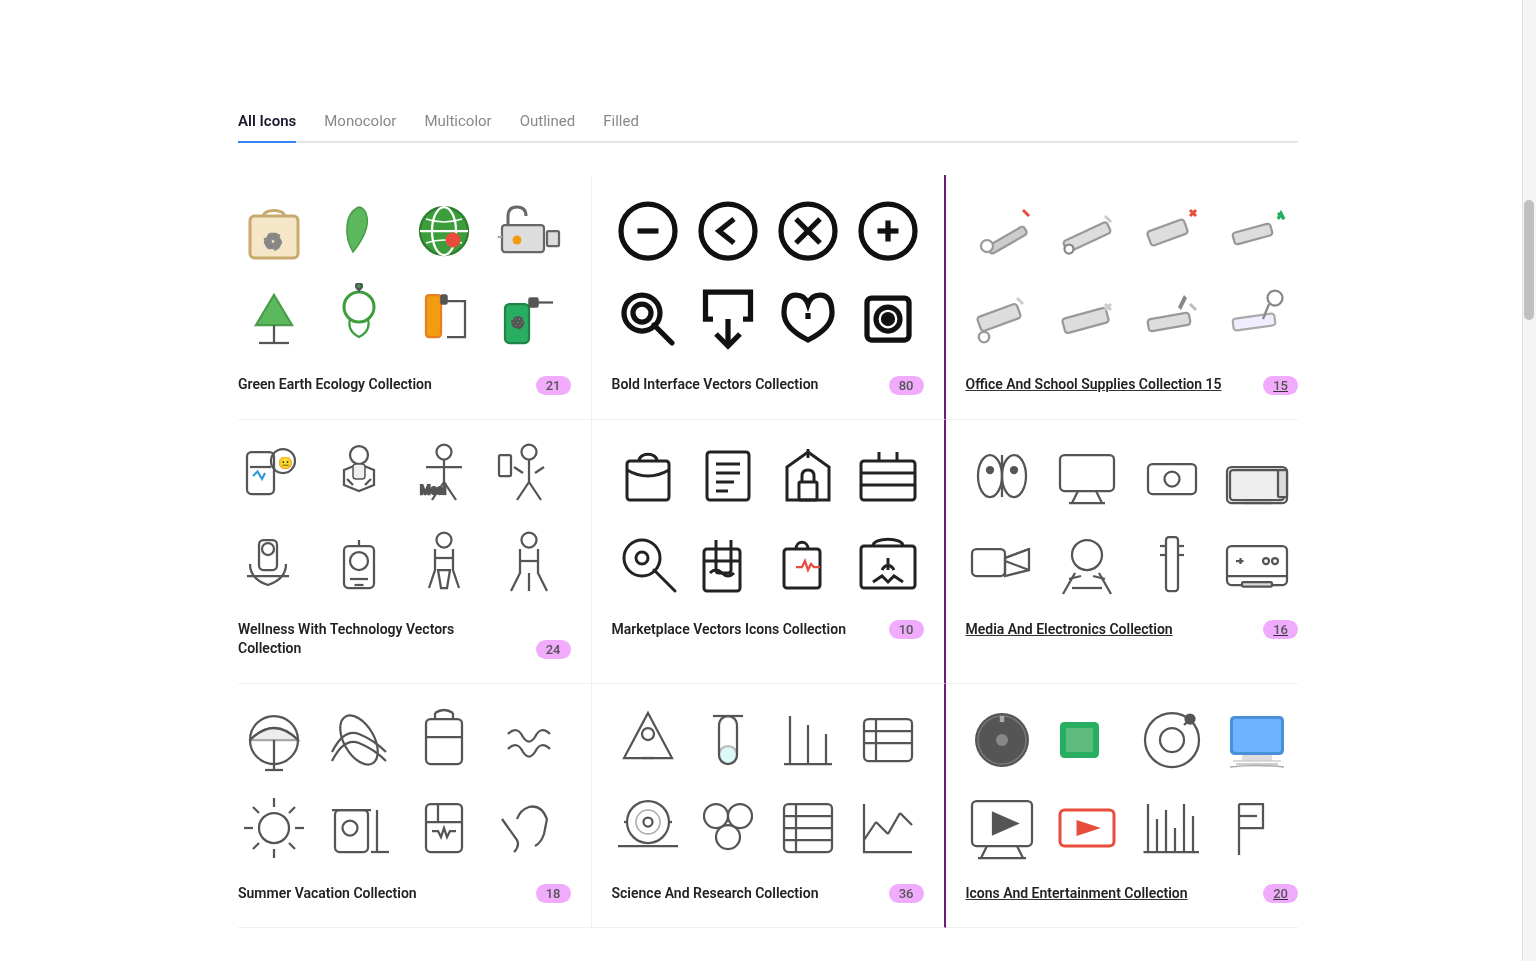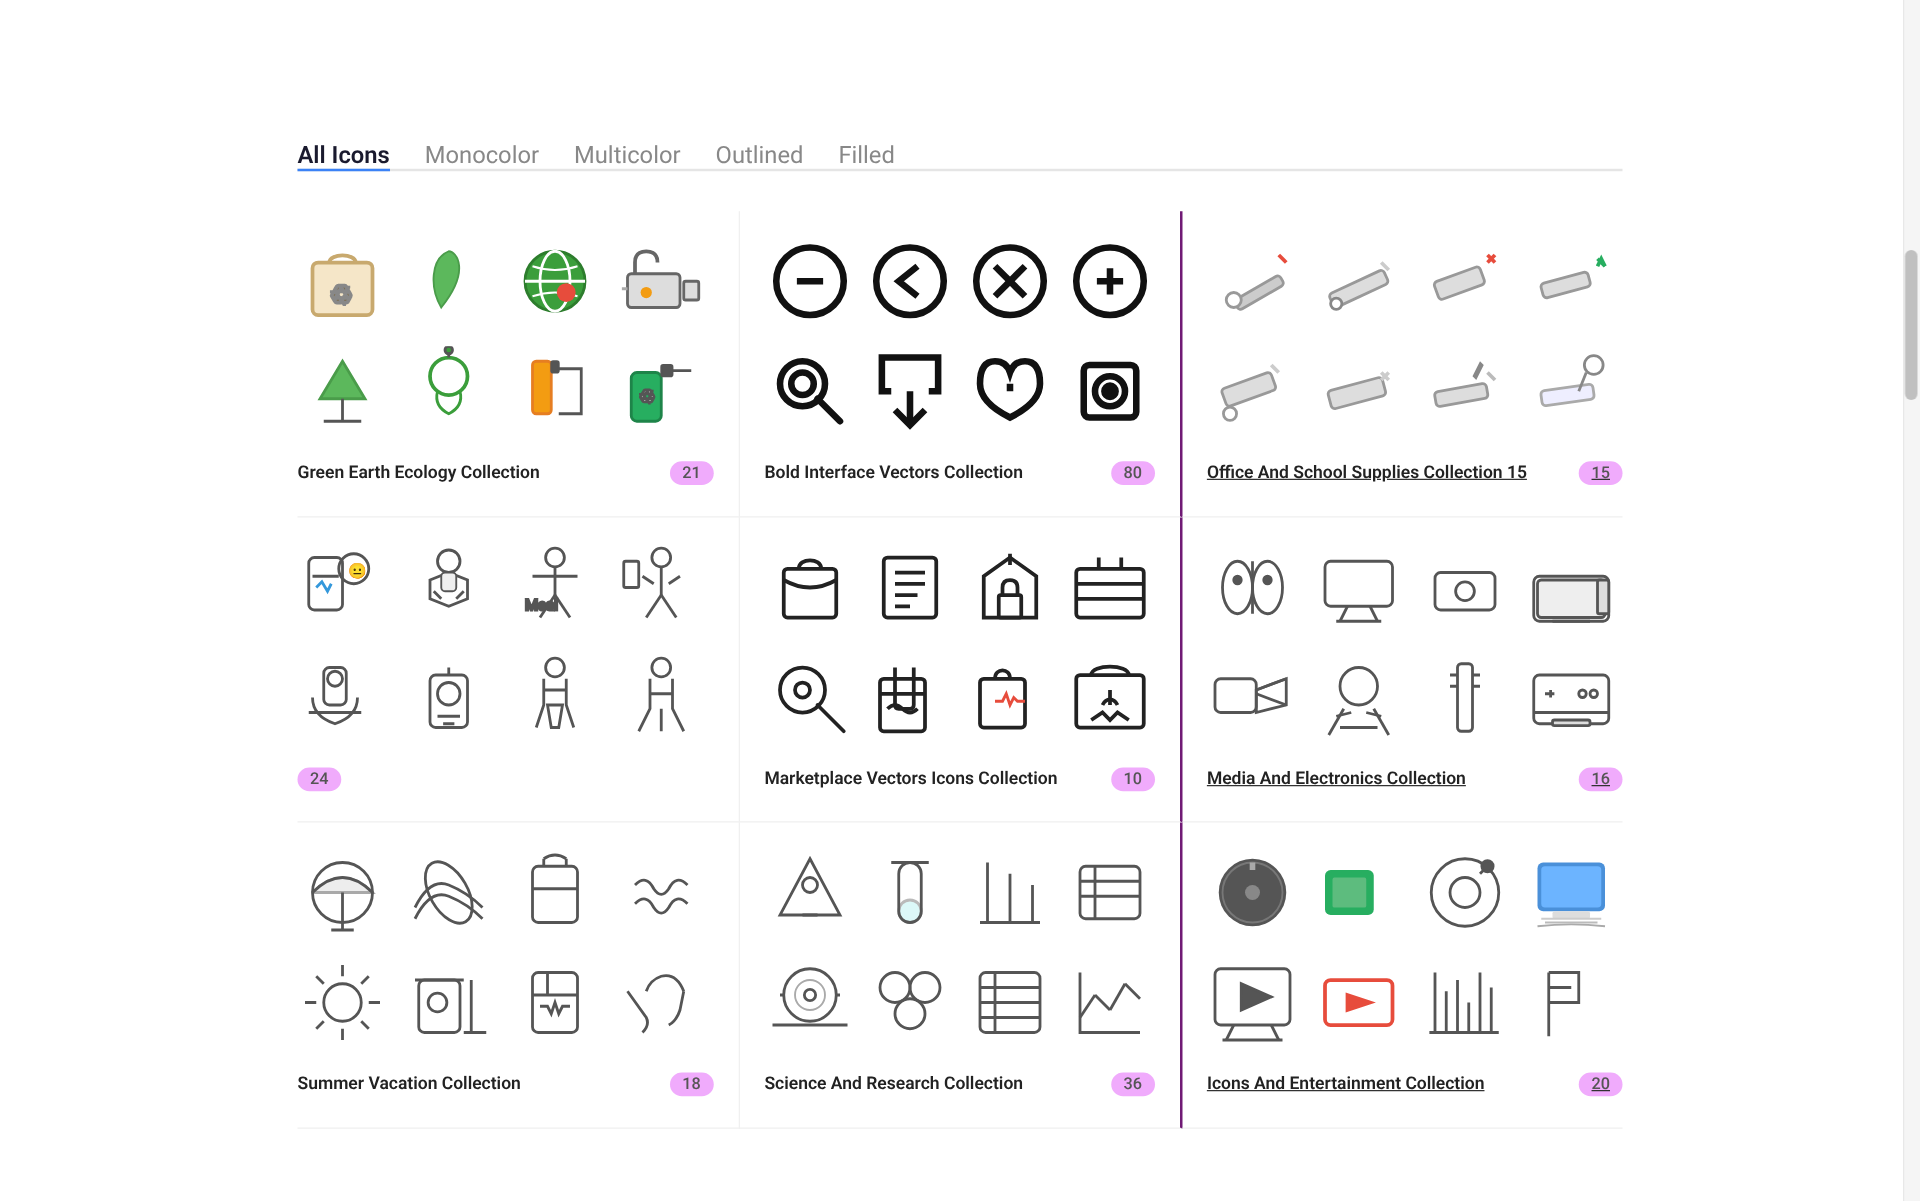--- a/index.html
+++ b/index.html
@@ -27,22 +27,22 @@
       line-height: 1.6;
       margin-bottom: 28px;
     }
     .tabs {
       display: flex;
       gap: 28px;
       border-bottom: 2px solid #e5e5e5;
       margin-bottom: 32px;
     }
     .tab {
-      padding: 8px 0 0 0;
-      font-size: 19px;
+      padding: 8px 0 11px 0;
+      font-size: 15px;
       cursor: pointer;
       color: #888;
       border-bottom: 2px solid transparent;
       margin-bottom: -2px;
       text-decoration: none;
     }
     .tab.active {
       color: #1a1a2e;
       border-bottom: 2px solid #3b82f6;
       font-weight: 600;
@@ -76,21 +76,21 @@
     .icon-cell {
       width: 72px;
       height: 72px;
       display: flex;
       align-items: center;
       justify-content: center;
       font-size: 36px;
     }
     .collection-footer {
       display: flex;
-      align-items: flex-start;
+      align-items: flex-end;
       justify-content: space-between;
       margin-top: 20px;
     }
     .collection-name {
       font-size: 14px;
       font-weight: 600;
       color: #222;
       line-height: 1.4;
       max-width: 280px;
     }
@@ -421,20 +421,21 @@
             <svg viewBox="0 0 48 48" fill="none" stroke="#555" stroke-width="1.5" xmlns="http://www.w3.org/2000/svg">
       <circle cx="24" cy="8" r="5"></circle>
       <path d="M18 14 L18 30 L12 42"></path>
       <path d="M30 14 L30 30 L36 42"></path>
       <line x1="18" y1="22" x2="30" y2="22"></line>
       <path d="M24 30 L24 42" stroke="#555" stroke-width="1.5"></path>
     </svg>
           </div>
         </div>
         <div class="collection-footer">
+          <span class="collection-name">Wellness With Technology Vectors Collection</span>
           <span class="collection-count">24</span>
         </div>
       </div>
       <div class="collection-card">
         <div class="icon-grid">
           <div class="icon-cell">
             <svg viewBox="0 0 48 48" fill="none" stroke="#222" stroke-width="2" xmlns="http://www.w3.org/2000/svg">
       <rect x="10" y="14" width="28" height="26" rx="2"></rect>
       <path d="M10 20 Q24 28 38 20"></path>
       <path d="M18 14 C18 8 30 8 30 14"></path>

